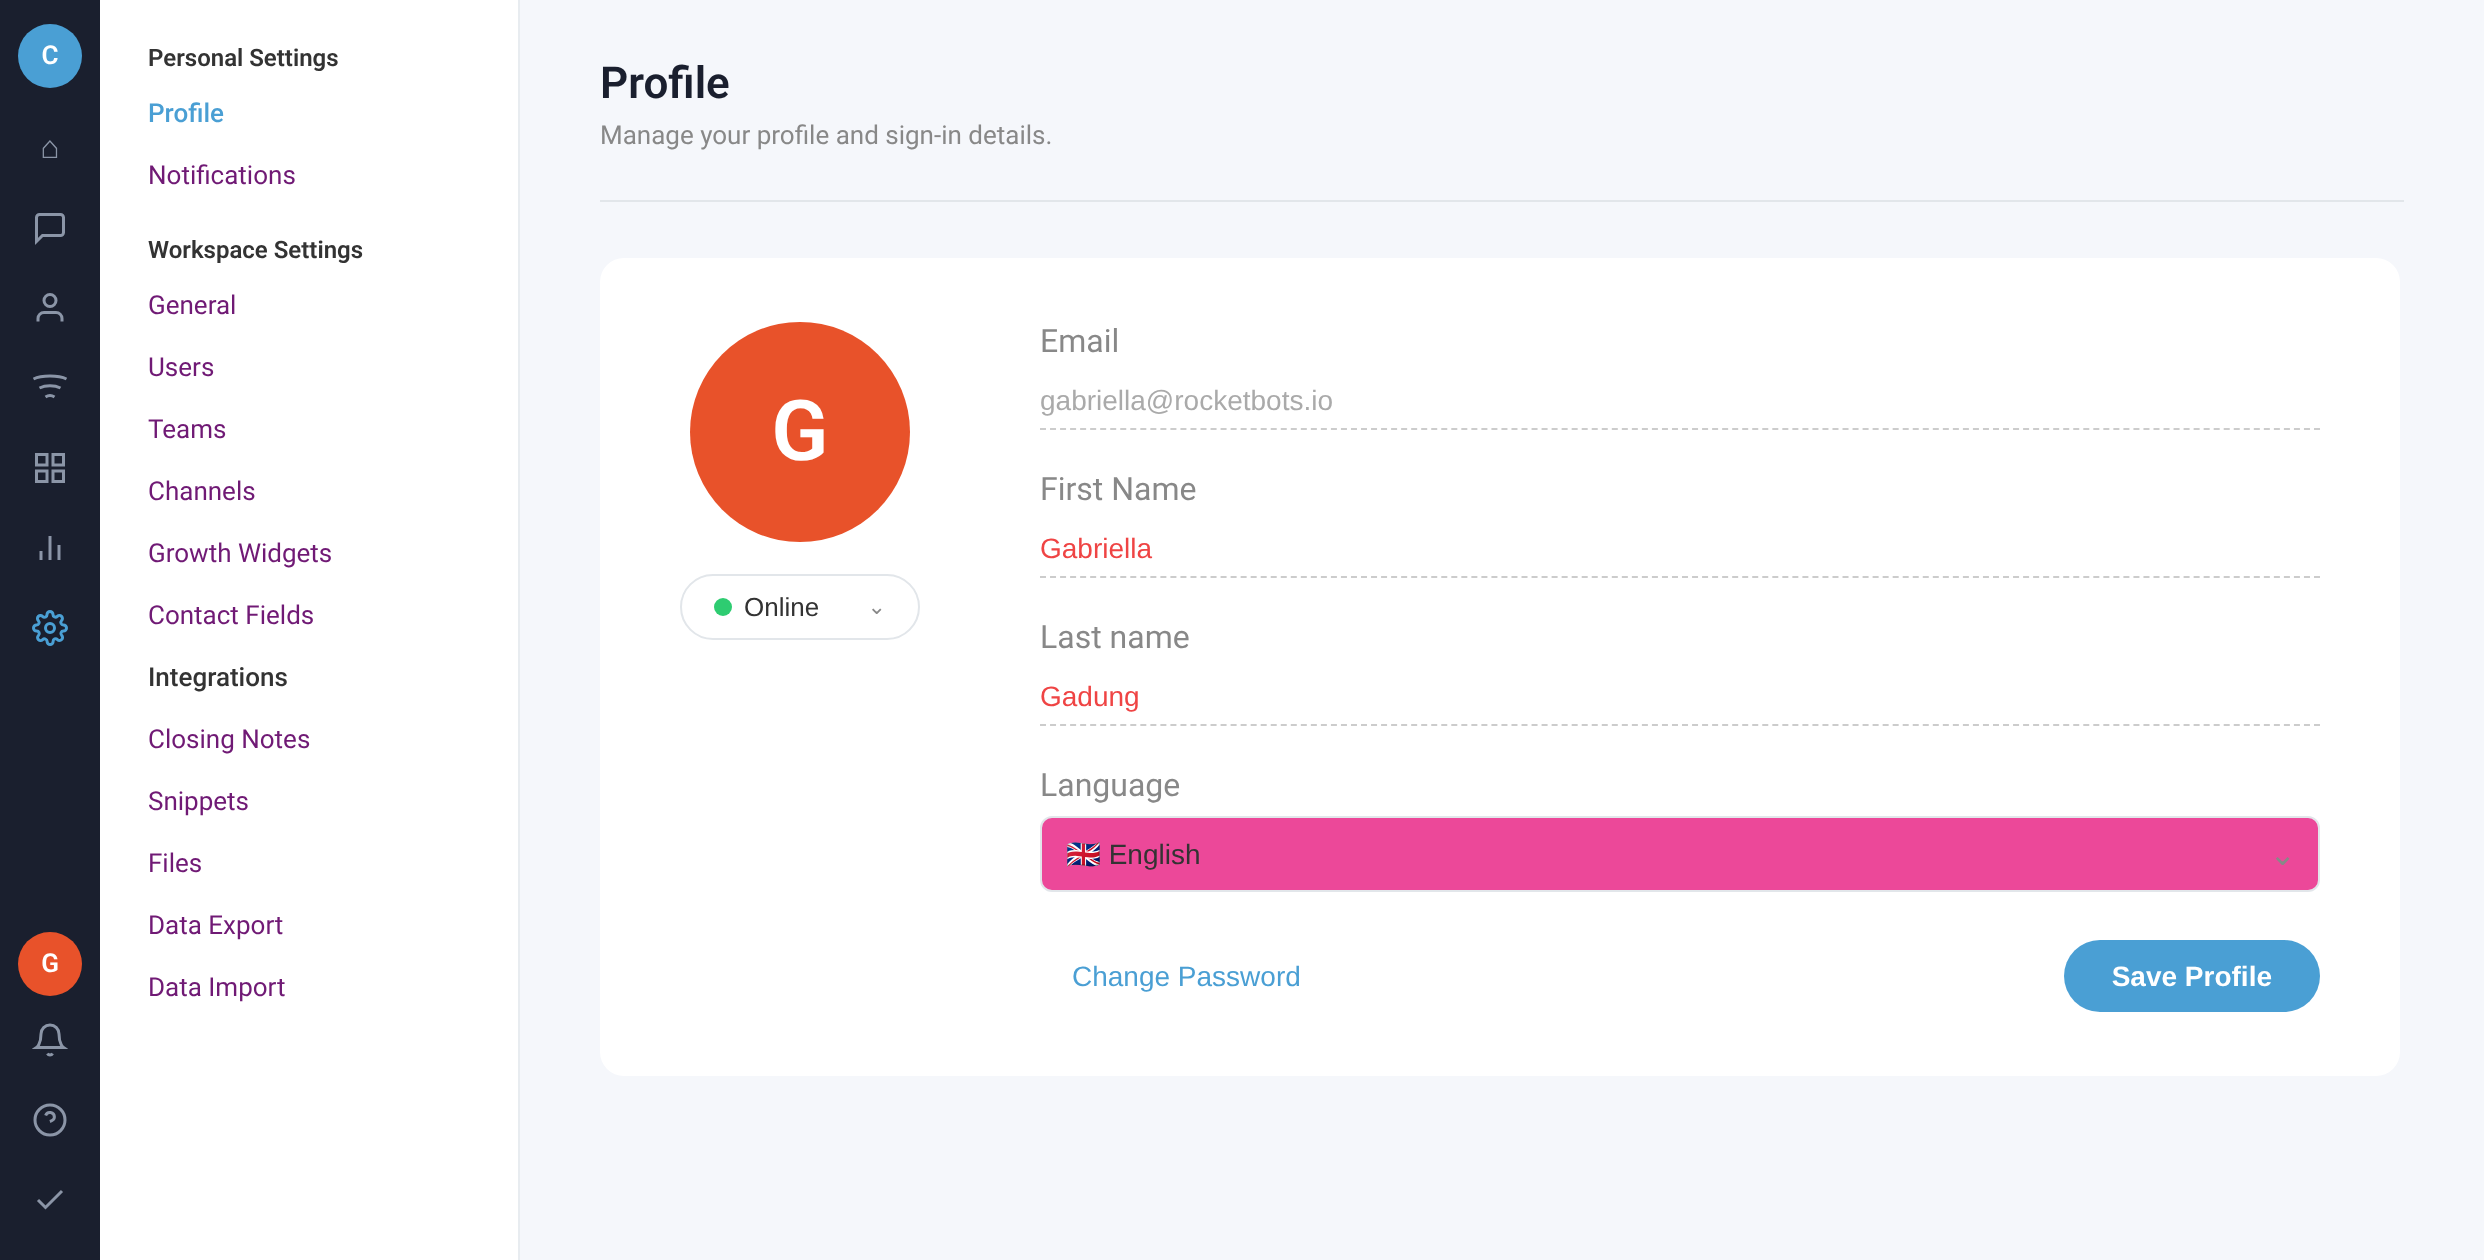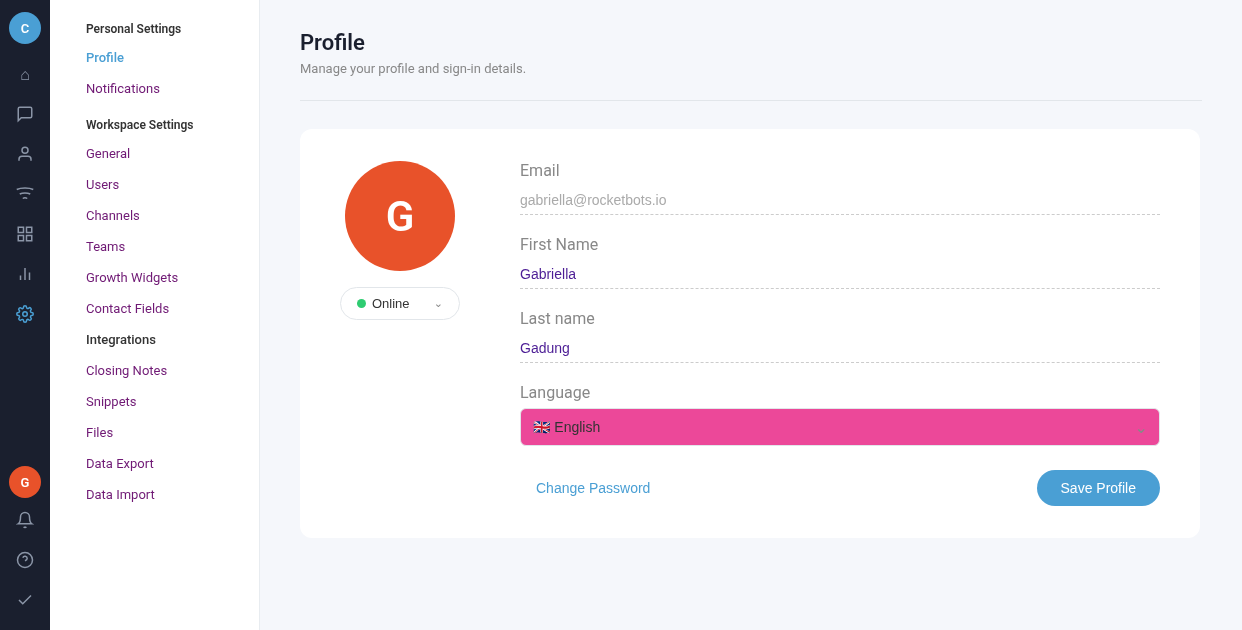--- a/index.html
+++ b/index.html
@@ -43,21 +43,21 @@
       color: white; font-size: 13px; font-weight: 600;
       cursor: pointer;
       position: relative;
     }
 
     
     .left-nav {
       width: 210px;
       background: #fff;
       border-right: 1px solid #e8ecf0;
-      padding: 16px 16px;
+      padding: 16px 4px;
       overflow-y: auto;
     }
     .left-nav .section-title {
       font-size: 12px;
       font-weight: 600;
       color: #333;
       padding: 6px 20px 6px 20px;
       margin-top: 8px;
     }
     .left-nav .section-title:first-child { margin-top: 0; }
@@ -154,21 +154,21 @@
       color: #888;
       margin-bottom: 6px;
       display: block;
     }
     .form-input {
       width: 100%;
       border: none;
       border-bottom: 1px dashed #ccc;
       padding: 6px 0;
       font-size: 14px;
-      color: #4c1d95;
+      color: #ef4444;
       background: transparent;
       outline: none;
     }
     .form-input.disabled { color: #aaa; cursor: not-allowed; }
 
     
     .lang-select {
       width: 100%;
       border: 1px solid #e2e6ea;
       border-radius: 6px;
@@ -207,21 +207,21 @@
       cursor: pointer;
       padding: 10px 16px;
     }
     .btn-save {
       background: #4a9fd4;
       color: white;
       border: none;
       border-radius: 20px;
       padding: 10px 24px;
       font-size: 14px;
-      font-weight: 400;
+      font-weight: 700;
       cursor: pointer;
     }
   </style>
 </head>
 <body>
 
 <div class="icon-sidebar">
   <div class="avatar-top">C</div>
 
   <div class="nav-icon">⌂</div>
@@ -293,22 +293,22 @@
 <div class="left-nav">
   <div class="section-title">Personal Settings</div>
 
   <div class="nav-item active">Profile</div>
   <div class="nav-item">Notifications</div>
 
   <div class="section-title">Workspace Settings</div>
 
   <div class="nav-item">General</div>
   <div class="nav-item">Users</div>
+  <div class="nav-item">Teams</div>
   <div class="nav-item">Channels</div>
-  <div class="nav-item">Teams</div>
   <div class="nav-item">Growth Widgets</div>
   <div class="nav-item">Contact Fields</div>
   <div class="nav-item" style="font-weight:500; color:#333;">Integrations</div>
   <div class="nav-item">Closing Notes</div>
   <div class="nav-item">Snippets</div>
   <div class="nav-item">Files</div>
   <div class="nav-item">Data Export</div>
   <div class="nav-item">Data Import</div>
 </div>
 

